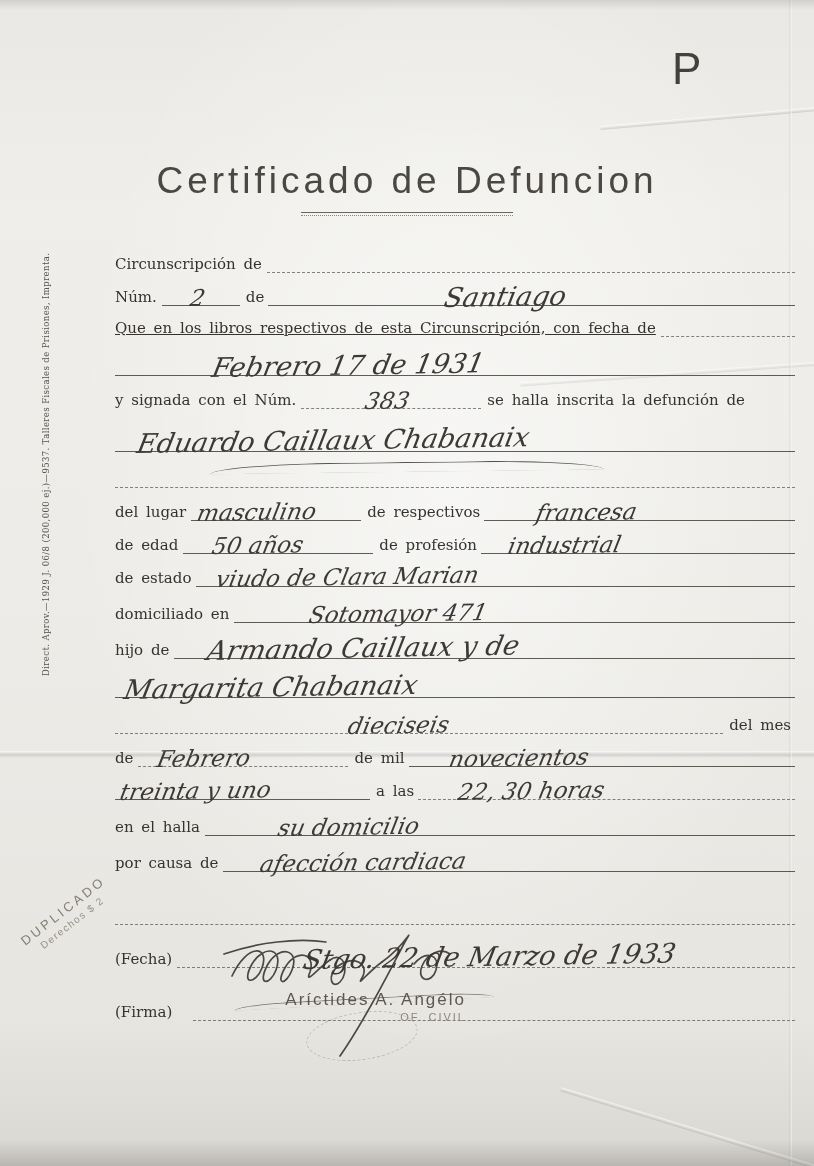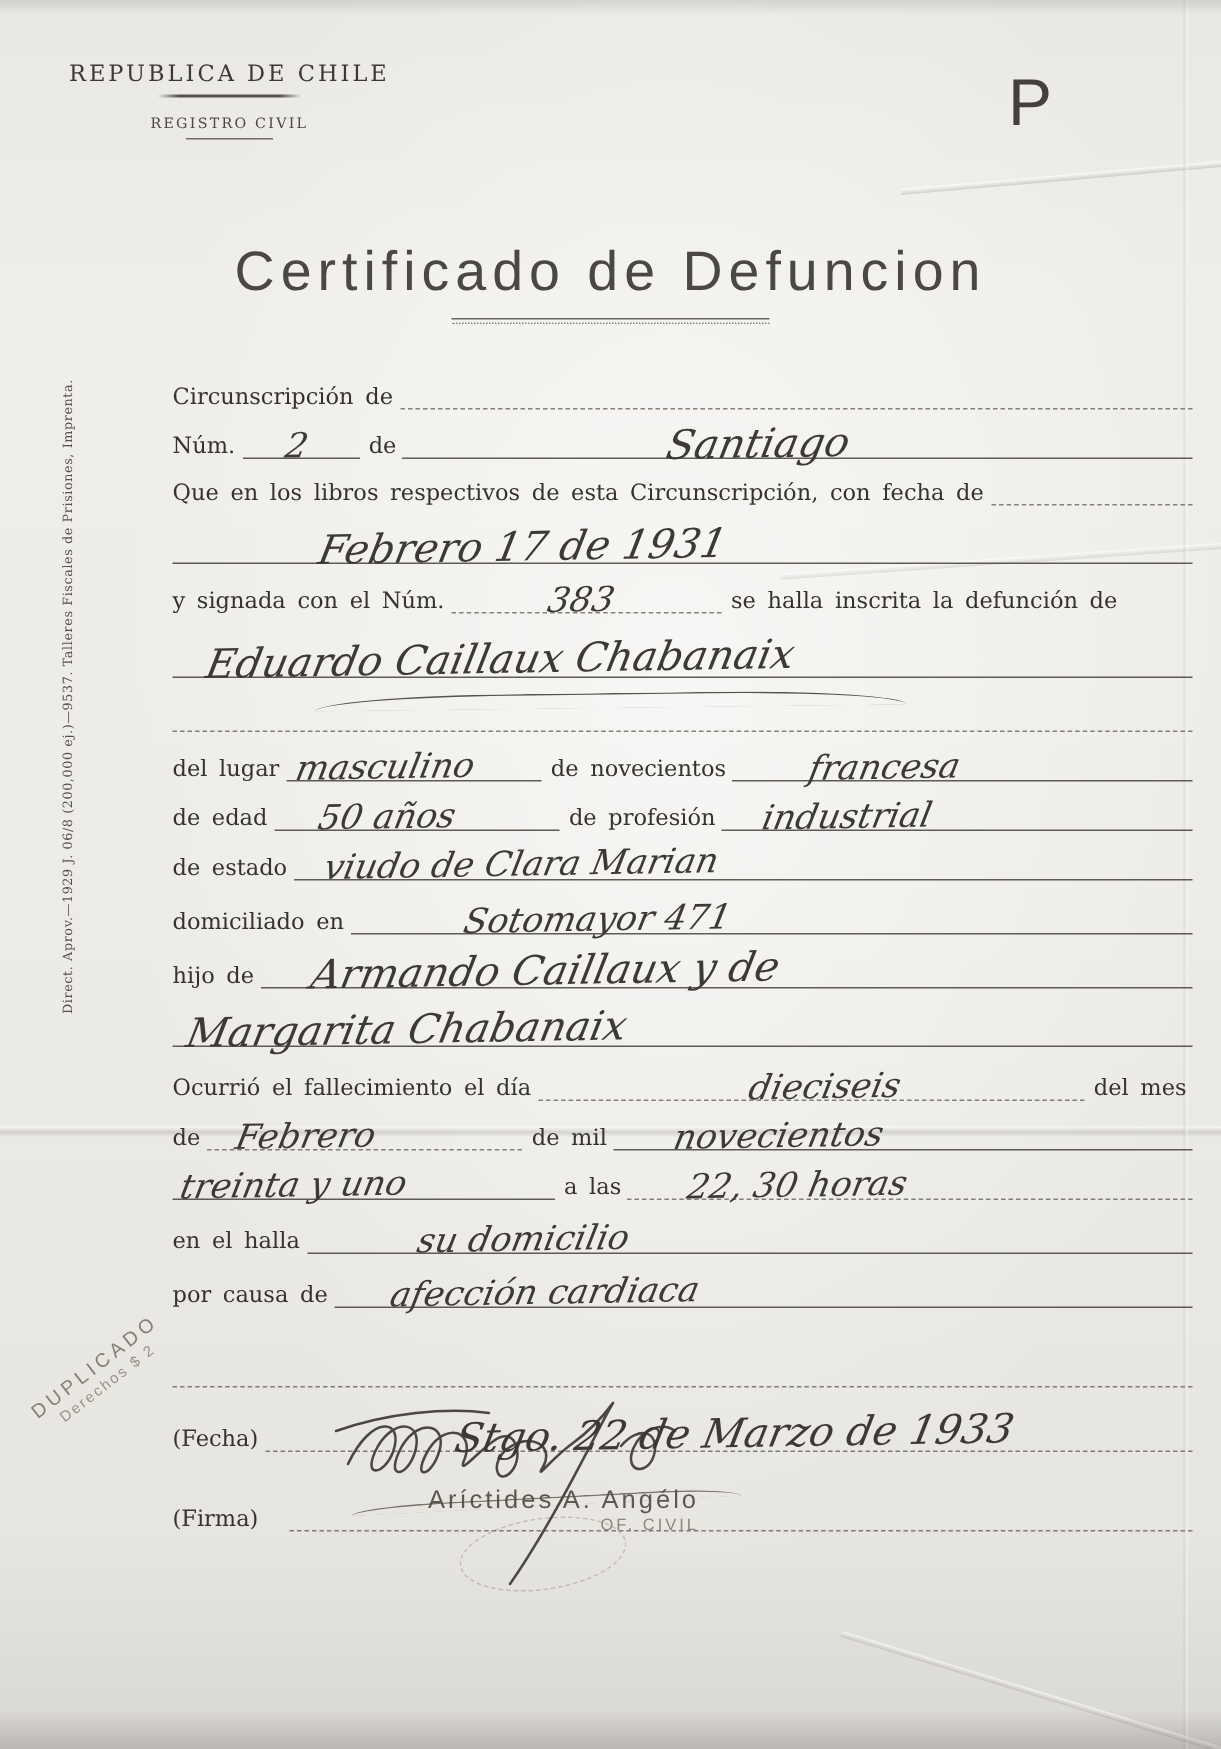--- a/index.html
+++ b/index.html
@@ -73,21 +73,21 @@
       transform:skewX(-12deg) rotate(-1deg); transform-origin:left bottom; line-height:1; }
   .hw-lg { font-size:27px; bottom:-6px; }
   .hw-md { font-size:23px; bottom:-5px; }
   .flourish { position:absolute; left:14%; top:-7px; width:58%; height:10px;
       border-top:1.5px solid rgba(58,54,48,.85); border-radius:100% 100% 0 0 / 300% 300% 0 0;
       transform:rotate(-.7deg); }
   .certline { margin:14px 0 12px 48px; font-size:16px; font-weight:bold; font-style:italic;
       color:#33302c; letter-spacing:.3px; }
 
   
-  .mt-a { margin-top:12px; } .mt-b { margin-top:14px; } .mt-c { margin-top:17px; }
+  .mt-a { margin-top:12px;text-decoration:underline; } .mt-b { margin-top:14px; } .mt-c { margin-top:17px; }
   .mt-d { margin-top:20px; } .mt-e { margin-top:24px; } .mt-f { margin-top:34px;gap:16px; }
 
   
   .sig-svg { position:absolute; left:218px; top:924px; pointer-events:none; }
   .officer-stamp { position:absolute; left:246px; top:990px; width:220px; text-align:right;
       color:#6e6a63; }
   .officer-name { position:relative; font-family:"Liberation Sans", sans-serif;
       font-size:17px; letter-spacing:2px; color:#5d5952; }
   .officer-name .strike { position:absolute; left:-12px; right:-28px; top:8px; height:6px;
       border-top:1.5px solid rgba(80,76,68,.75); border-radius:100% 100% 0 0/400% 400% 0 0;
@@ -110,26 +110,20 @@
 
   <div class="crease crease-h"></div>
   <div class="crease crease-tr"></div>
   <div class="crease crease-t2"></div>
   <div class="crease crease-r"></div>
   <div class="crease crease-br"></div>
   <div class="crease edge-bottom"></div>
   <div class="crease edge-top"></div>
   <div class="ring-mark"></div>
 
-  <div class="header">
-    <div class="h1">REPUBLICA DE CHILE</div>
-    <div class="h1-rule"></div>
-    <div class="h2">REGISTRO CIVIL</div>
-    <div class="h2-rule"></div>
-  </div>
 
   <div class="p-mark">P</div>
 
   <div class="title-wrap">
     <div class="title">Certificado de Defuncion</div>
     <div class="title-rule"></div>
   </div>
 
   <div class="margin-imprint">Direct. Aprov.—1929 J. 06/8 (200,000 ej.)—9537. Talleres Fiscales de Prisiones, Imprenta.</div>
 
@@ -181,21 +175,21 @@
       <span class="fill dotted">
         <span class="flourish"></span>
       </span>
     </div>
 
     <div class="prow mt-b">
       <span class="lbl">del  lugar</span>
       <span class="fill fw" style="width:170px">
         <span class="hw hw-md" style="left:2%">masculino</span>
       </span>
-      <span class="lbl after">de  novecientos</span>
+      <span class="lbl after">de  respectivos</span>
       <span class="fill">
         <span class="hw hw-md" style="left:16%">francesa</span>
       </span>
     </div>
 
     <div class="prow mt-b">
       <span class="lbl">de edad</span>
       <span class="fill fw" style="width:190px">
         <span class="hw hw-md" style="left:14%">50 años</span>
       </span>
@@ -226,21 +220,20 @@
       </span>
     </div>
 
     <div class="prow mt-d">
       <span class="fill">
         <span class="hw hw-lg" style="left:1%">Margarita   Chabanaix</span>
       </span>
     </div>
 
     <div class="prow mt-c">
-      <span class="lbl">Ocurrió el fallecimiento el día</span>
       <span class="fill dotted">
         <span class="hw hw-md" style="left:38%">dieciseis</span>
       </span>
       <span class="lbl after">del  mes</span>
     </div>
 
     <div class="prow mt-b">
       <span class="lbl">de</span>
       <span class="fill fw dotted" style="width:210px">
         <span class="hw hw-md" style="left:8%">Febrero</span>

